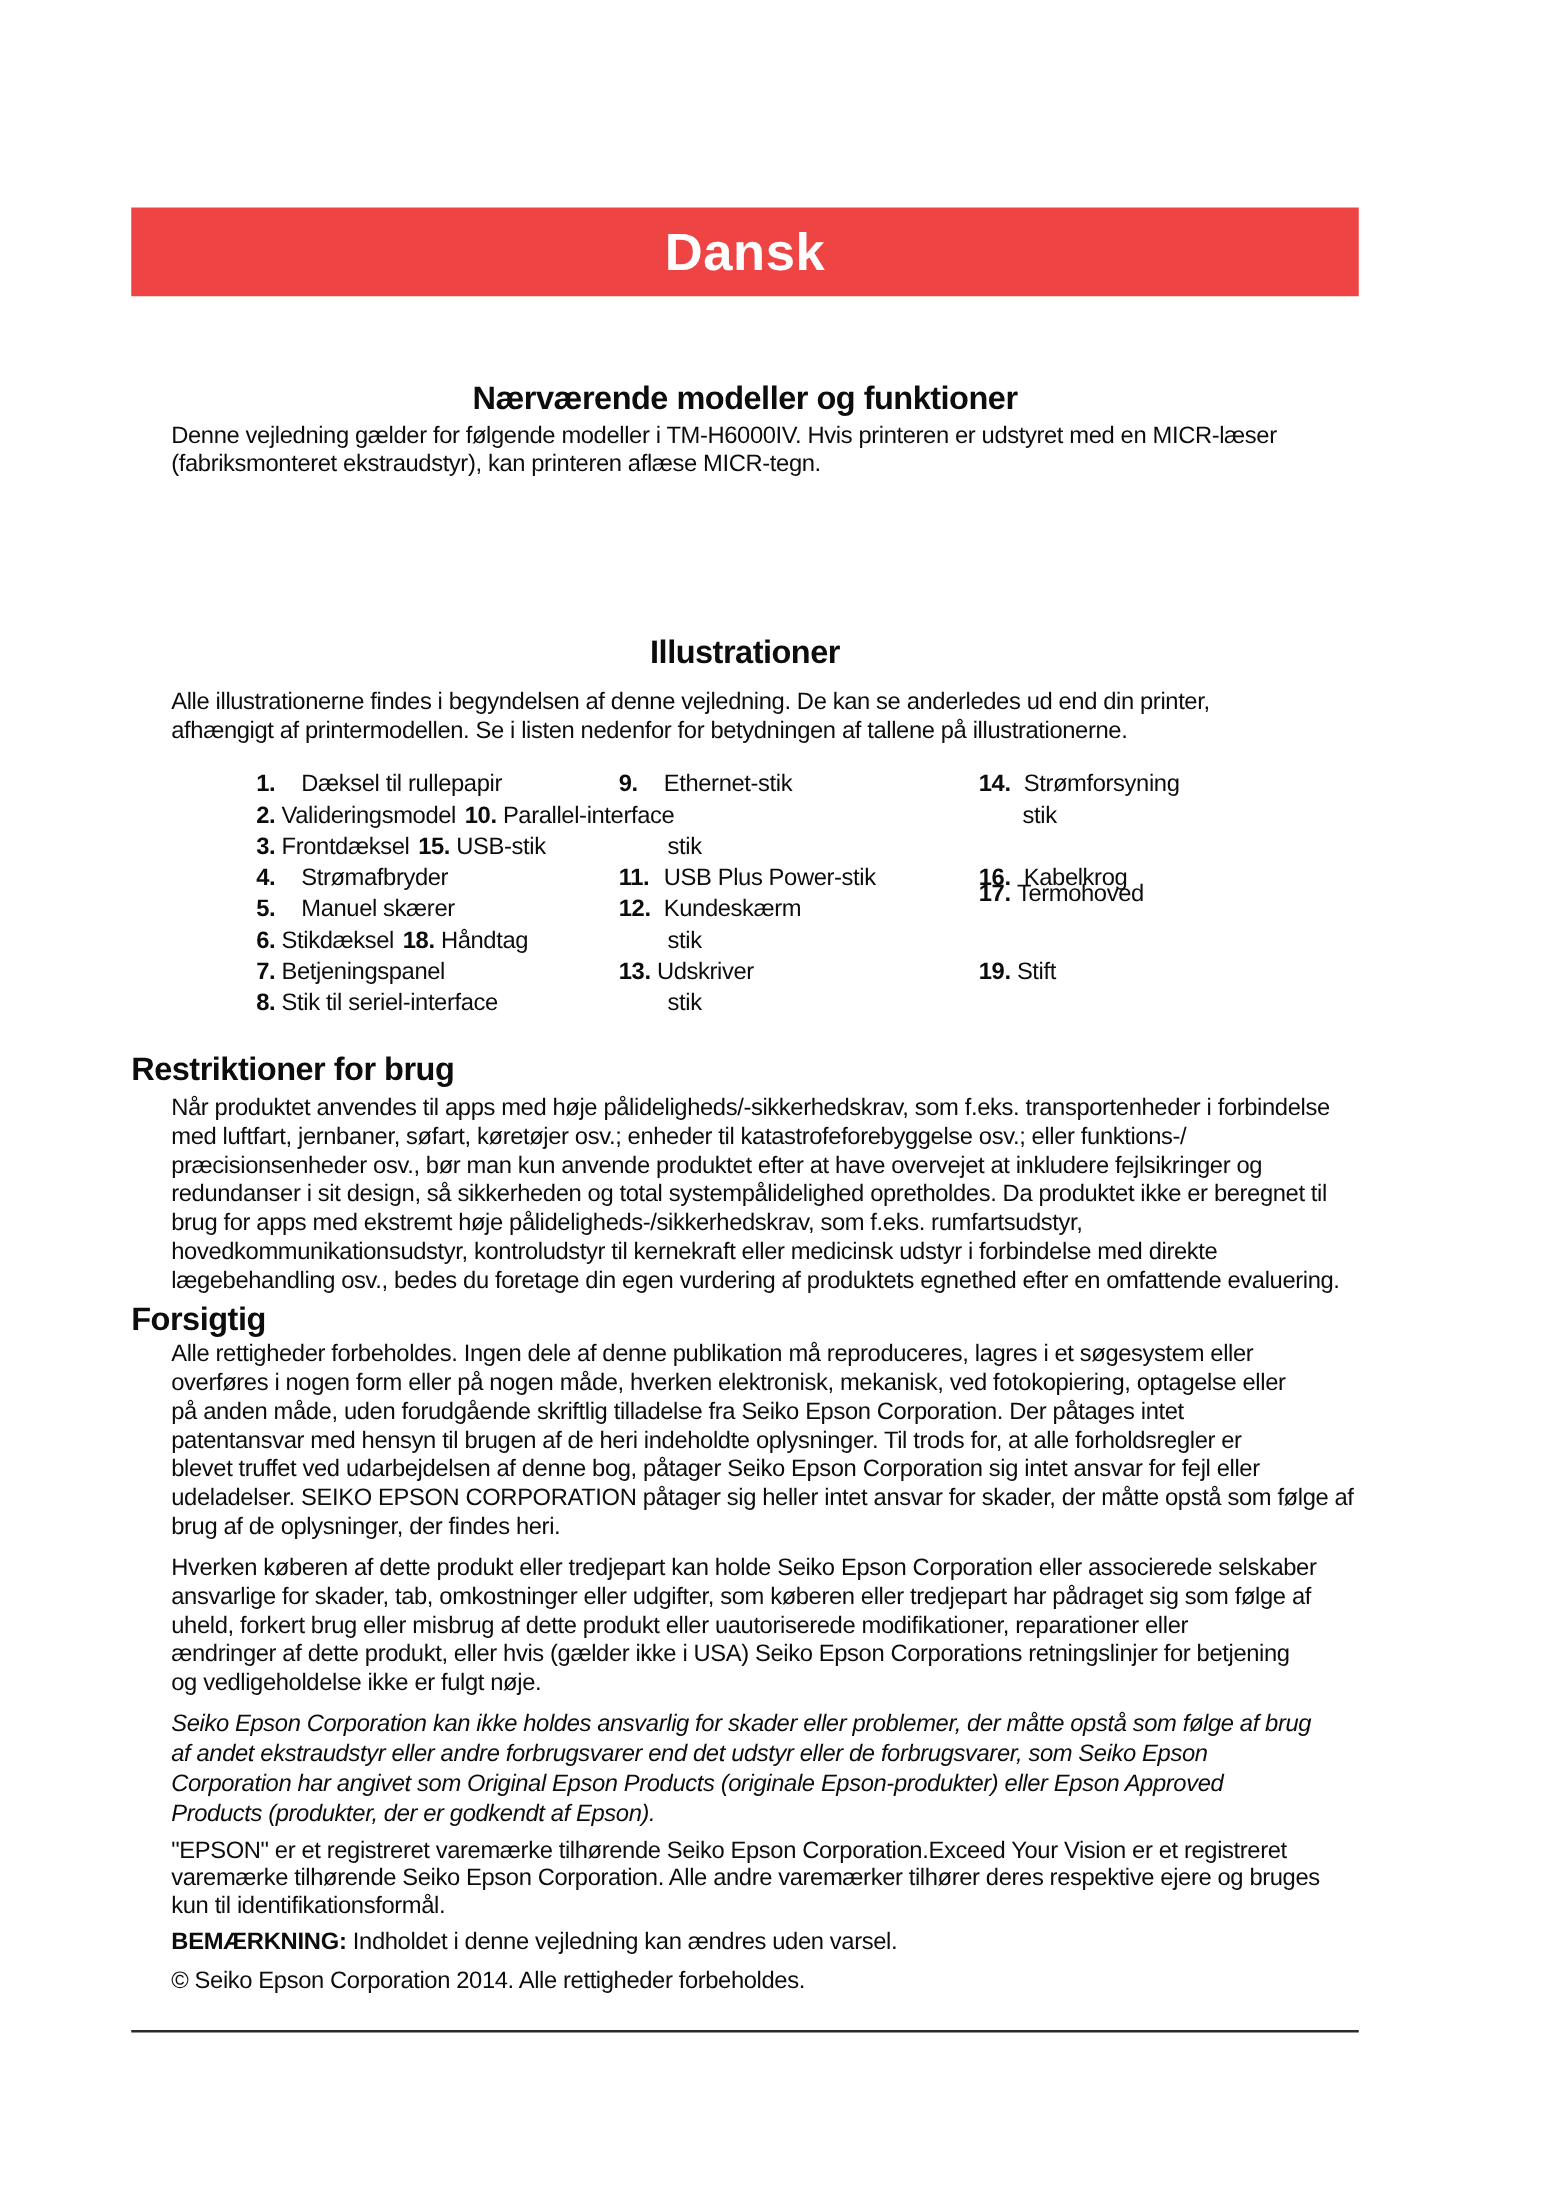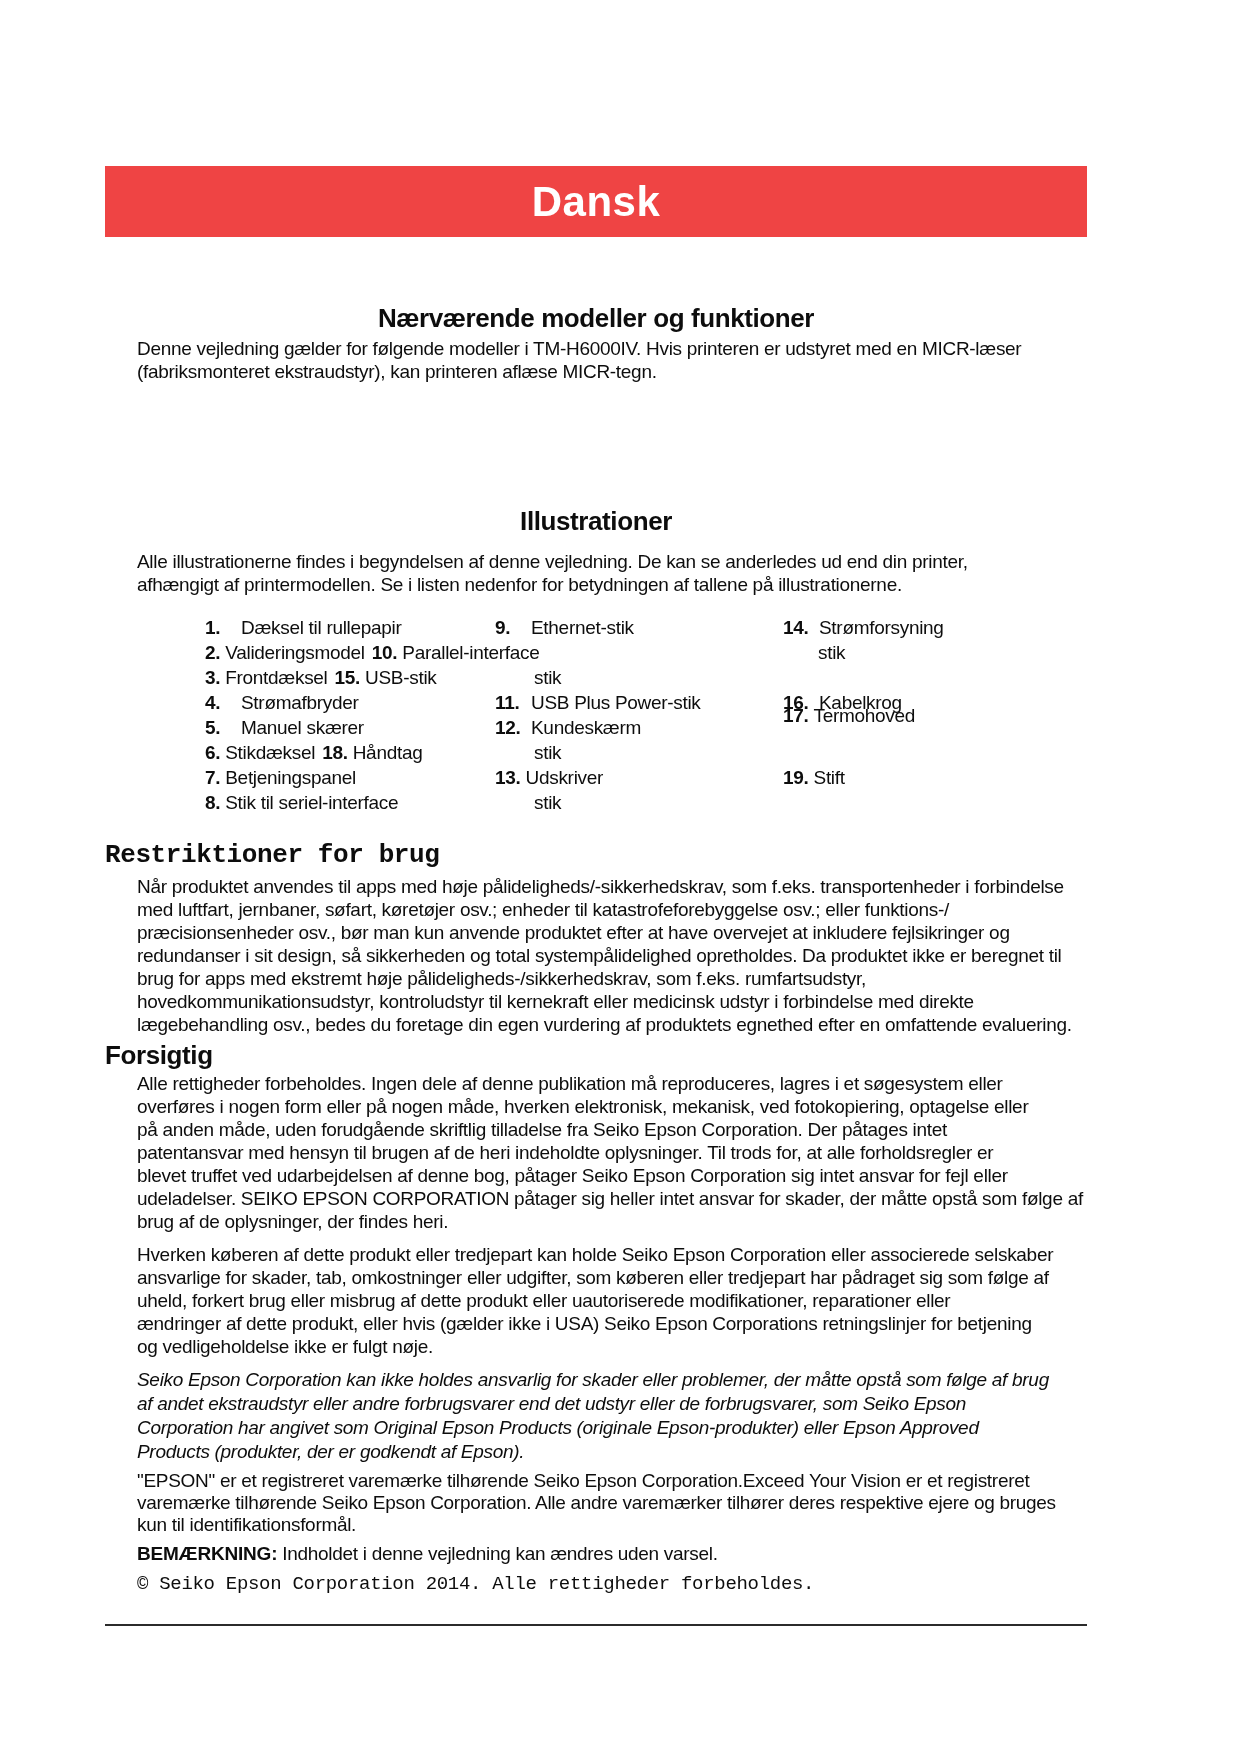--- a/index.html
+++ b/index.html
@@ -87,21 +87,21 @@
       <div class="legend-cell col3" style="top: 88px;"><span class="num">17.</span><span class="txt">Termohoved</span></div>
       <div class="legend-cell col1" style="top: 125px;"><span class="num">6.</span><span class="txt">Stikdæksel</span><span class="num">18.</span><span class="txt">Håndtag</span></div>
       <div class="legend-cell col2 cont" style="top: 125px;"><span class="txt">stik</span></div>
       <div class="legend-cell col1" style="top: 150px;"><span class="num">7.</span><span class="txt">Betjeningspanel</span></div>
       <div class="legend-cell col2" style="top: 150px;"><span class="num">13.</span><span class="txt">Udskriver</span></div>
       <div class="legend-cell col3" style="top: 150px;"><span class="num">19.</span><span class="txt">Stift</span></div>
       <div class="legend-cell col1" style="top: 175px;"><span class="num">8.</span><span class="txt">Stik til seriel-interface</span></div>
       <div class="legend-cell col2 cont" style="top: 175px;"><span class="txt">stik</span></div>
     </div>
 
-  <h3 class="left-head" style="top:840px;font-family:Liberation Mono, monospace;">Restriktioner for brug</h3>
+  <h3 class="left-head" style="top:840px;">Restriktioner for brug</h3>
 
   <div class="abs para pre" style="top:875px;">Når produktet anvendes til apps med høje pålideligheds/-sikkerhedskrav, som f.eks. transportenheder i forbindelse
 med luftfart, jernbaner, søfart, køretøjer osv.; enheder til katastrofeforebyggelse osv.; eller funktions-/
 præcisionsenheder osv., bør man kun anvende produktet efter at have overvejet at inkludere fejlsikringer og
 redundanser i sit design, så sikkerheden og total systempålidelighed opretholdes. Da produktet ikke er beregnet til
 brug for apps med ekstremt høje pålideligheds-/sikkerhedskrav, som f.eks. rumfartsudstyr,
 hovedkommunikationsudstyr, kontroludstyr til kernekraft eller medicinsk udstyr i forbindelse med direkte
 lægebehandling osv., bedes du foretage din egen vurdering af produktets egnethed efter en omfattende evaluering.</div>
 
   <h3 class="left-head" style="top:1040px;">Forsigtig</h3>
@@ -127,18 +127,18 @@
 
   <div class="abs para pre" style="top:1470px;line-height:22px;">"EPSON" er et registreret varemærke tilhørende Seiko Epson Corporation.Exceed Your Vision er et registreret
 varemærke tilhørende Seiko Epson Corporation. Alle andre varemærker tilhører deres respektive ejere og bruges
 kun til identifikationsformål.</div>
 
   <div class="abs note-line" style="top:1542px;">
     <b>BEMÆRKNING:</b>
     <span>Indholdet i denne vejledning kan ændres uden varsel.</span>
   </div>
 
-  <div class="abs copyright-line" style="top:1573px;font-family:Liberation Mono, monospace;">© Seiko Epson Corporation 2014. Alle rettigheder forbeholdes.</div>
+  <div class="abs copyright-line" style="top:1573px;">© Seiko Epson Corporation 2014. Alle rettigheder forbeholdes.</div>
 
   <div class="footer-rule"></div>
 
 
 </div>
 
 </body></html>

